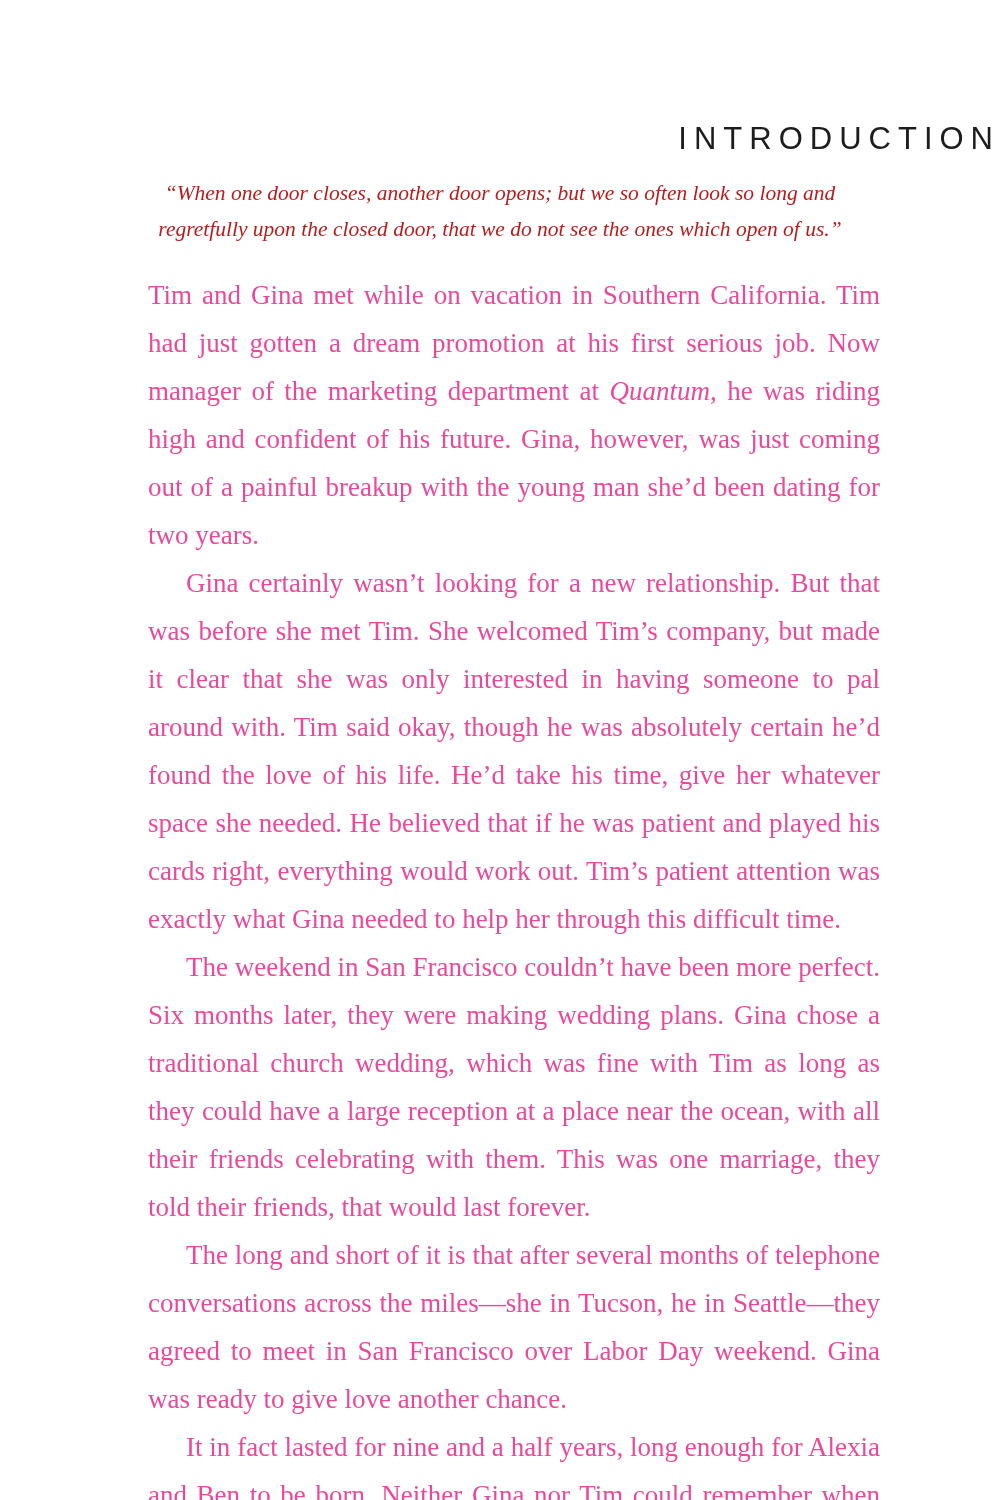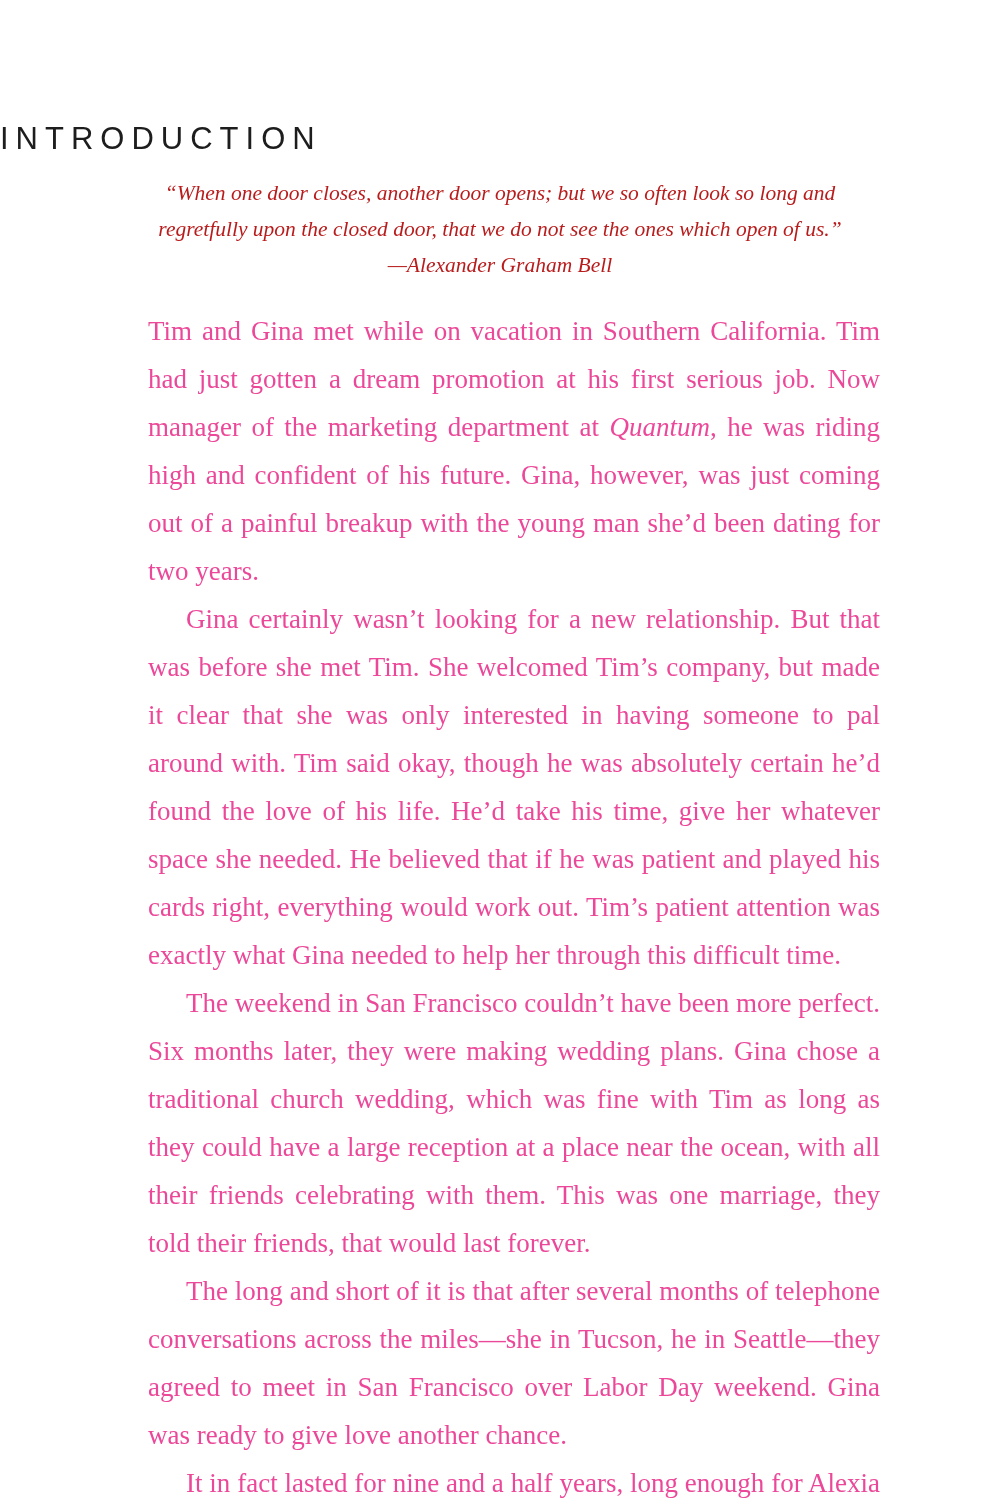--- a/index.html
+++ b/index.html
@@ -11,21 +11,21 @@
     position: relative;
     width: 1000px;
     height: 1500px;
     margin: 0 auto;
     background: #ffffff;
     overflow: hidden;
     color: #2b2b2b;
   }
   .chapter-title {
     margin: 122px 0 0 0;
-    text-align: left;
+    text-align: right;
     font-family: "Liberation Sans", sans-serif;
     font-weight: 300;
     font-size: 31px;
     letter-spacing: 7px;
     color: #1d1d1d;
     line-height: 1.1;
   }
   .epigraph {
     margin: 19px auto 0 auto;
     max-width: 700px;
@@ -62,21 +62,20 @@
 </style>
 </head>
 <body>
 
 <div class="page">
 
   <h1 class="chapter-title">INTRODUCTION</h1>
 
   <div class="epigraph">
     <span>“When one door closes, another door opens; but we so often look so long and regretfully upon the closed door, that we do not see the ones which open of us.”</span>
-    <span class="attribution">—Alexander Graham Bell</span>
   </div>
 
   <div class="body-text">
 
     <p class="first"><span>Tim and Gina met while on vacation in Southern California. Tim had just gotten a dream promotion at his first serious job. Now manager of the marketing department at </span><span class="emphasis">Quantum</span><span>, he was riding high and confident of his future. Gina, however, was just coming out of a painful breakup with the young man she’d been dating for two years.</span></p>
 
     <p>Gina certainly wasn’t looking for a new relationship. But that was before she met Tim. She welcomed Tim’s company, but made it clear that she was only interested in having someone to pal around with. Tim said okay, though he was absolutely certain he’d found the love of his life. He’d take his time, give her whatever space she needed. He believed that if he was patient and played his cards right, everything would work out. Tim’s patient attention was exactly what Gina needed to help her through this difficult time.</p>
 
     <p>The weekend in San Francisco couldn’t have been more perfect. Six months later, they were making wedding plans. Gina chose a traditional church wedding, which was fine with Tim as long as they could have a large reception at a place near the ocean, with all their friends celebrating with them. This was one marriage, they told their friends, that would last forever.</p>
 

